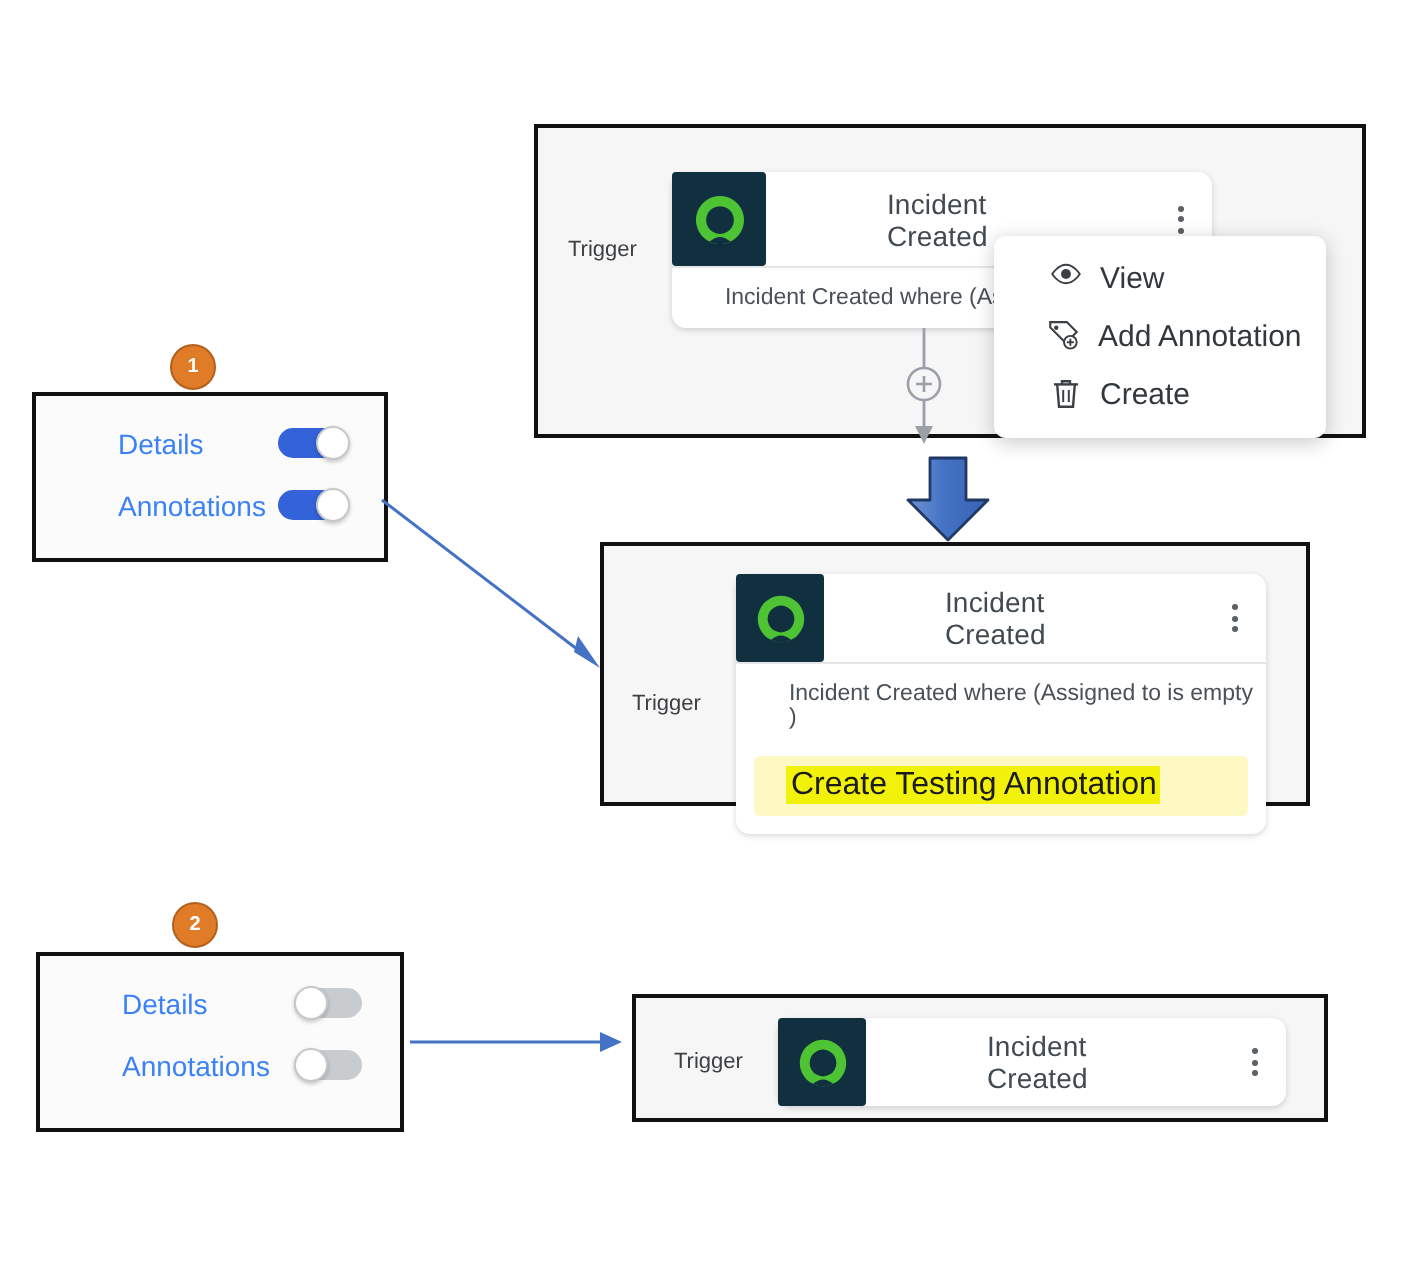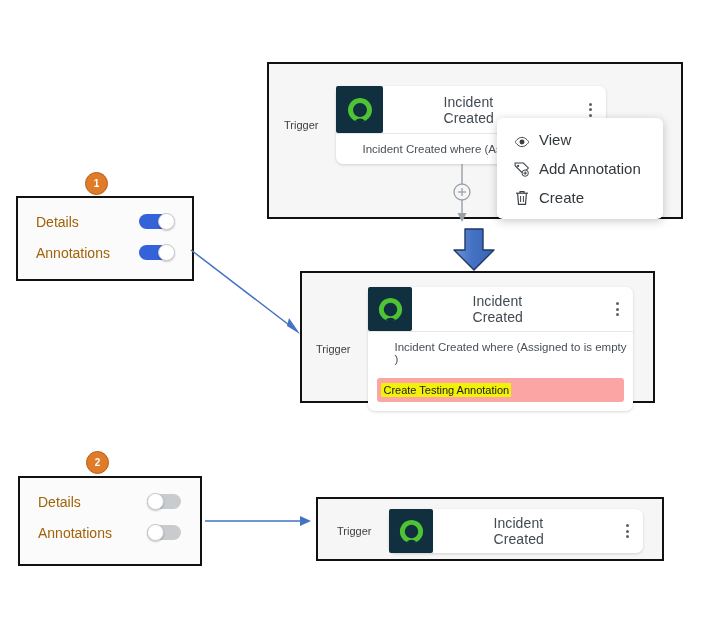--- a/index.html
+++ b/index.html
@@ -55,42 +55,42 @@
   }
   .kebab i { width: 3px; height: 3px; border-radius: 50%; background: #5a6066; display:block; }
 
   .node-detail {
     border-top: 1px solid #e4e6e8;
     font-size: 11.5px;
     color: #4a5057;
     padding: 9px 0 9px 26px;
   }
   .node-annotation {
-    background: #fca5a5;
-    padding: 6px 0 6px 4px;
+    background: #fef9c3;
+    padding: 6px 0 6px 16px;
     margin: 4px 9px 9px 9px;
     border-radius: 3px;
-    font-size: 11px;
+    font-size: 16px;
     color: #1b1b1b;
   }
   .hl { background: #f2f10a; padding: 1px 2px; }
 
   
   .ctx-menu {
     position: absolute;
     background: #ffffff;
     border-radius: 6px;
     box-shadow: 0 2px 10px rgba(0,0,0,0.22);
     padding: 7px 0;
     z-index: 30;
   }
   .ctx-item {
-    display: flex; align-items: flex-end;
+    display: flex; align-items: flex-start;
     gap: 9px;
-    padding: 6px 22px 6px 16px;
+    padding: 6px 22px 6px 27px;
     font-size: 15px;
     color: #33383d;
     cursor: pointer;
     white-space: nowrap;
   }
   .ctx-item .ic { width: 17px; display:flex; align-items:center; justify-content:center; }
 
   
   .connector { position: absolute; }
 
@@ -100,21 +100,22 @@
     background: #fbfbfb;
     border: 2px solid #111111;
     padding: 8px 10px;
   }
   .toggle-row {
     display: flex; align-items: center; justify-content: space-between;
     padding: 7px 6px 7px 8px;
   }
   .toggle-row .tl {
     font-size: 14px;
-    color: #a16207;
+    color: #3b82f6;
+    margin-left: 23px;
   }
   .switch { position: relative; width: 37px; height: 17px; flex: 0 0 auto; cursor: pointer; }
   .switch .track {
     position: absolute; left: 0; top: 1px;
     width: 34px; height: 15px; border-radius: 8px;
   }
   .switch .knob {
     position: absolute; top: 0;
     width: 17px; height: 17px; border-radius: 50%;
     background: #ffffff;

